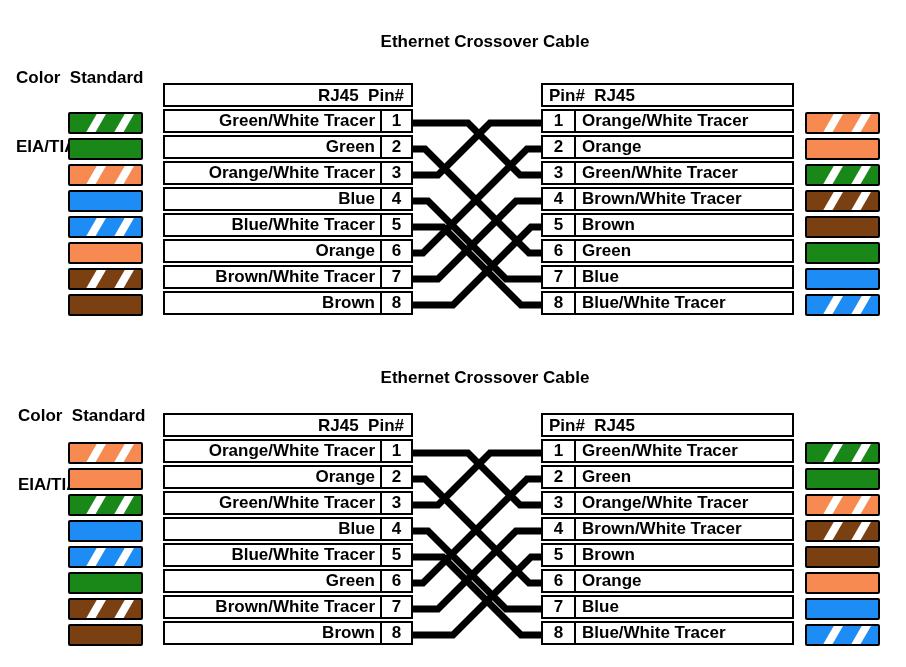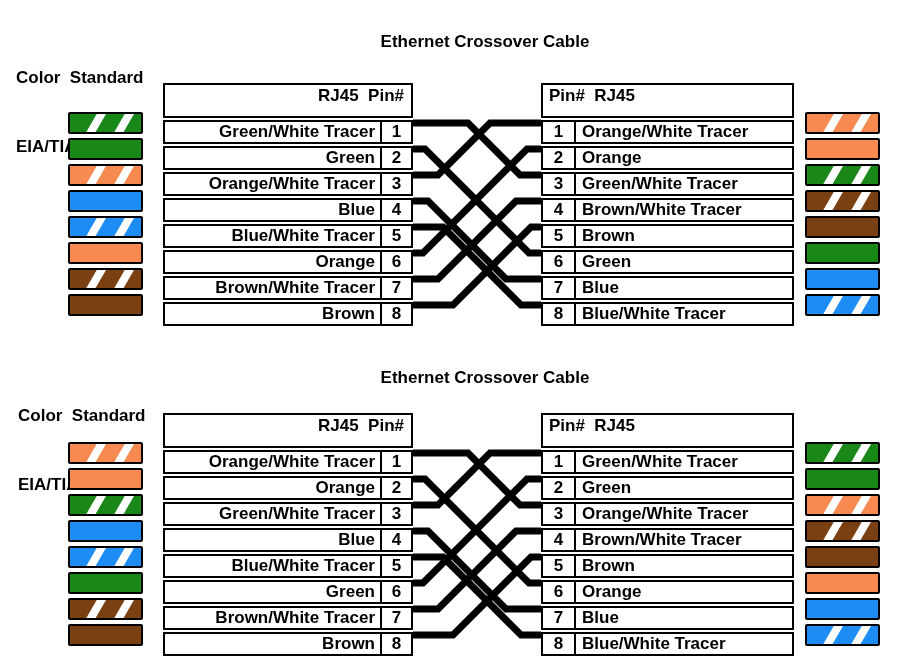--- a/index.html
+++ b/index.html
@@ -25,21 +25,21 @@
     position:relative;overflow:hidden;
   }
   .stripe{position:absolute;top:-7px;width:8px;height:36px;background:#fff;transform:rotate(30deg);}
   .stripe.s1{left:21px;}
   .stripe.s2{left:49px;}
 
   .tbl{position:absolute;top:83px;}
   .tbl.left{left:163px;width:250px;}
   .tbl.right{left:541px;width:253px;}
   .tbl-header{
-    box-sizing:border-box;height:35px;border:2px solid #000;
+    box-sizing:border-box;height:24px;border:2px solid #000;
     font-size:17px;line-height:22px;white-space:pre;
   }
   .tbl.left .tbl-header{text-align:right;padding-right:7px;}
   .tbl.right .tbl-header{text-align:left;padding-left:6px;}
   .row{
     box-sizing:border-box;height:24px;border:2px solid #000;margin-top:2px;
     display:flex;font-size:17px;line-height:20px;
   }
   .cell{box-sizing:border-box;}
   .tbl.left .name{flex:1;text-align:right;padding-right:5px;}

